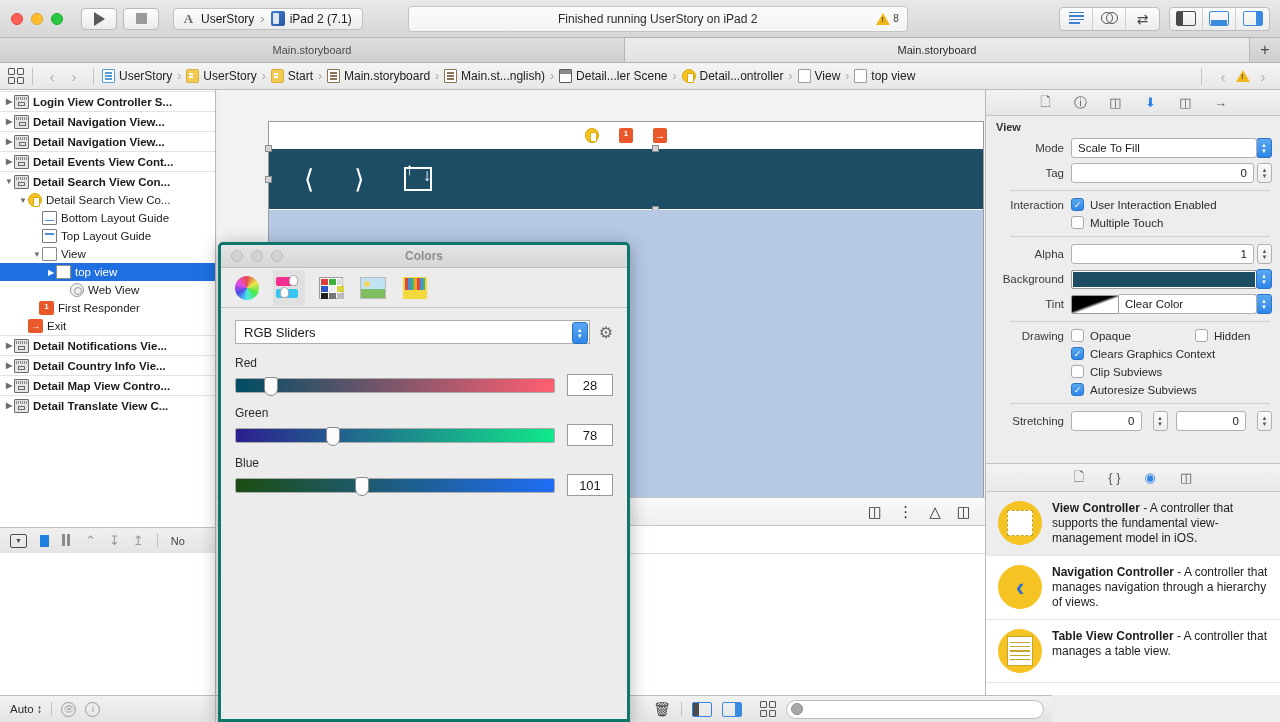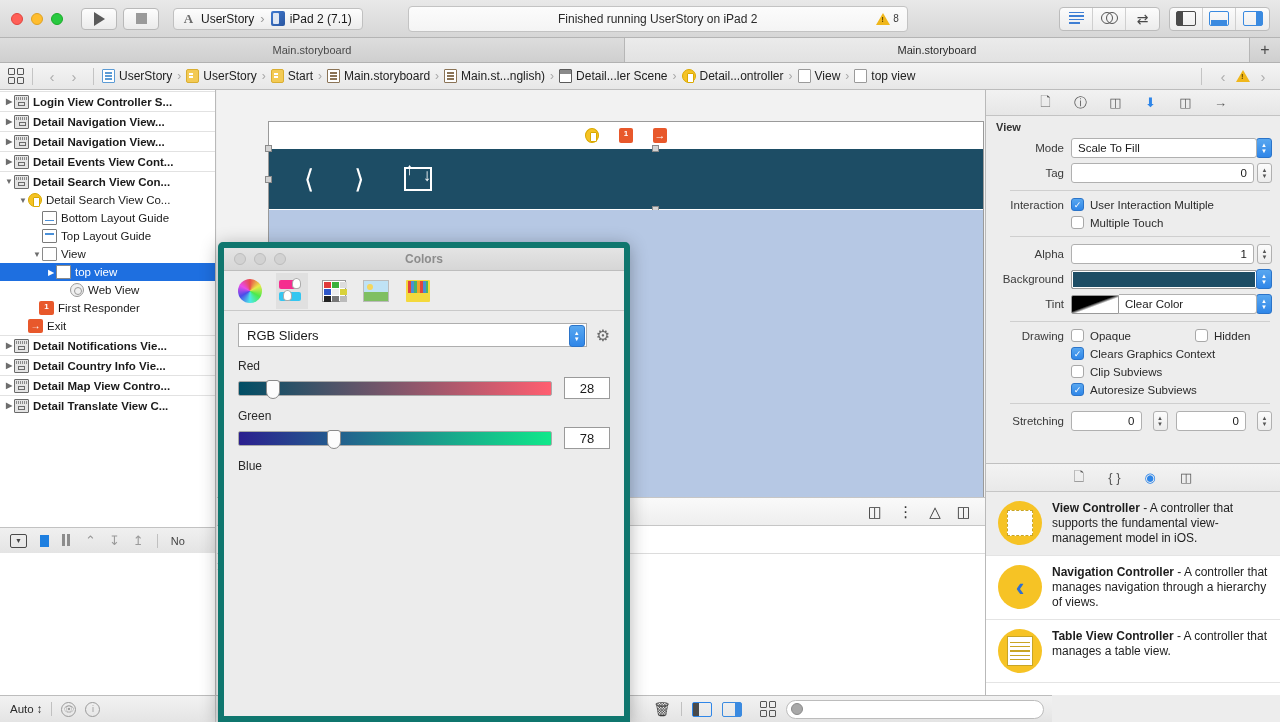--- a/index.html
+++ b/index.html
@@ -369,21 +369,21 @@
   .circ-ic { width: 15px; height: 15px; border-radius: 50%; border: 1.2px solid #9a9a9a; color: #9a9a9a;
              display: flex; align-items: center; justify-content: center; font-size: 9px; }
   .sb-right { margin-left: auto; display: flex; align-items: center; gap: 10px; padding-right: 8px; }
   .trash { font-size: 14px; color: #3a3a3a; }
   .sb-field { width: 258px; height: 19px; border-radius: 10px; background: #fff; border: 1px solid #bcbcbc;
               display: flex; align-items: center; padding-left: 4px; }
 
   
   .colors-panel {
     position: absolute; left: 218px; top: 242px; width: 412px; height: 480px;
-    background: #ececec; border: 6px solid #0f766e;
+    background: #ececec; border: 3px solid #0f766e;
     border-radius: 5px 5px 0 0; box-shadow: 0 3px 18px rgba(0,0,0,0.3);
     overflow: hidden;
   }
   .cp-titlebar { height: 23px; background: linear-gradient(#e4e4e4,#d6d6d6);
                  border-bottom: 1px solid #bdbdbd; display: flex; align-items: center; position: relative; }
   .cp-tl { display: flex; gap: 8px; margin-left: 10px; }
   .cp-tl i { width: 12px; height: 12px; border-radius: 50%; background: #d2d2d2; border: 1px solid #bdbdbd; }
   .cp-title { position: absolute; left: 0; right: 0; text-align: center; font-size: 12px;
               color: #8c8c8c; font-weight: bold; }
   .cp-tabs { height: 40px; background: #ececec; display: flex; align-items: center;
@@ -739,21 +739,21 @@
           <span class="stepbtn">▲<br>▼</span>
         </span>
       </div>
 
       <div class="hr"></div>
 
       <div class="frow">
         <span class="flabel">Interaction</span>
         <span class="fctl cbrow">
           <span class="cb on">✓</span>
-          <span>User Interaction Multiple</span>
+          <span>User Interaction Enabled</span>
         </span>
       </div>
       <div class="frow">
         <span class="flabel"></span>
         <span class="fctl cbrow">
           <span class="cb"></span>
           <span>Multiple Touch</span>
         </span>
       </div>
 
@@ -972,17 +972,25 @@
             <div class="track" style="background: linear-gradient(to right, rgb(43, 31, 143), rgb(16, 232, 138));">
               <div class="knob" style="left: 30.5882%;"></div>
             </div>
             <div class="valfield">
               <span>78</span>
             </div>
           </div>
         </div>
         <div>
           <div class="slider-label">Blue</div>
+          <div class="slider-row">
+            <div class="track" style="background: linear-gradient(to right, rgb(28, 77, 18), rgb(31, 109, 245));">
+              <div class="knob" style="left: 39.6078%;"></div>
+            </div>
+            <div class="valfield">
+              <span>101</span>
+            </div>
+          </div>
         </div>
       </div>
   </div>
 
 </div>
 
 </body></html>

